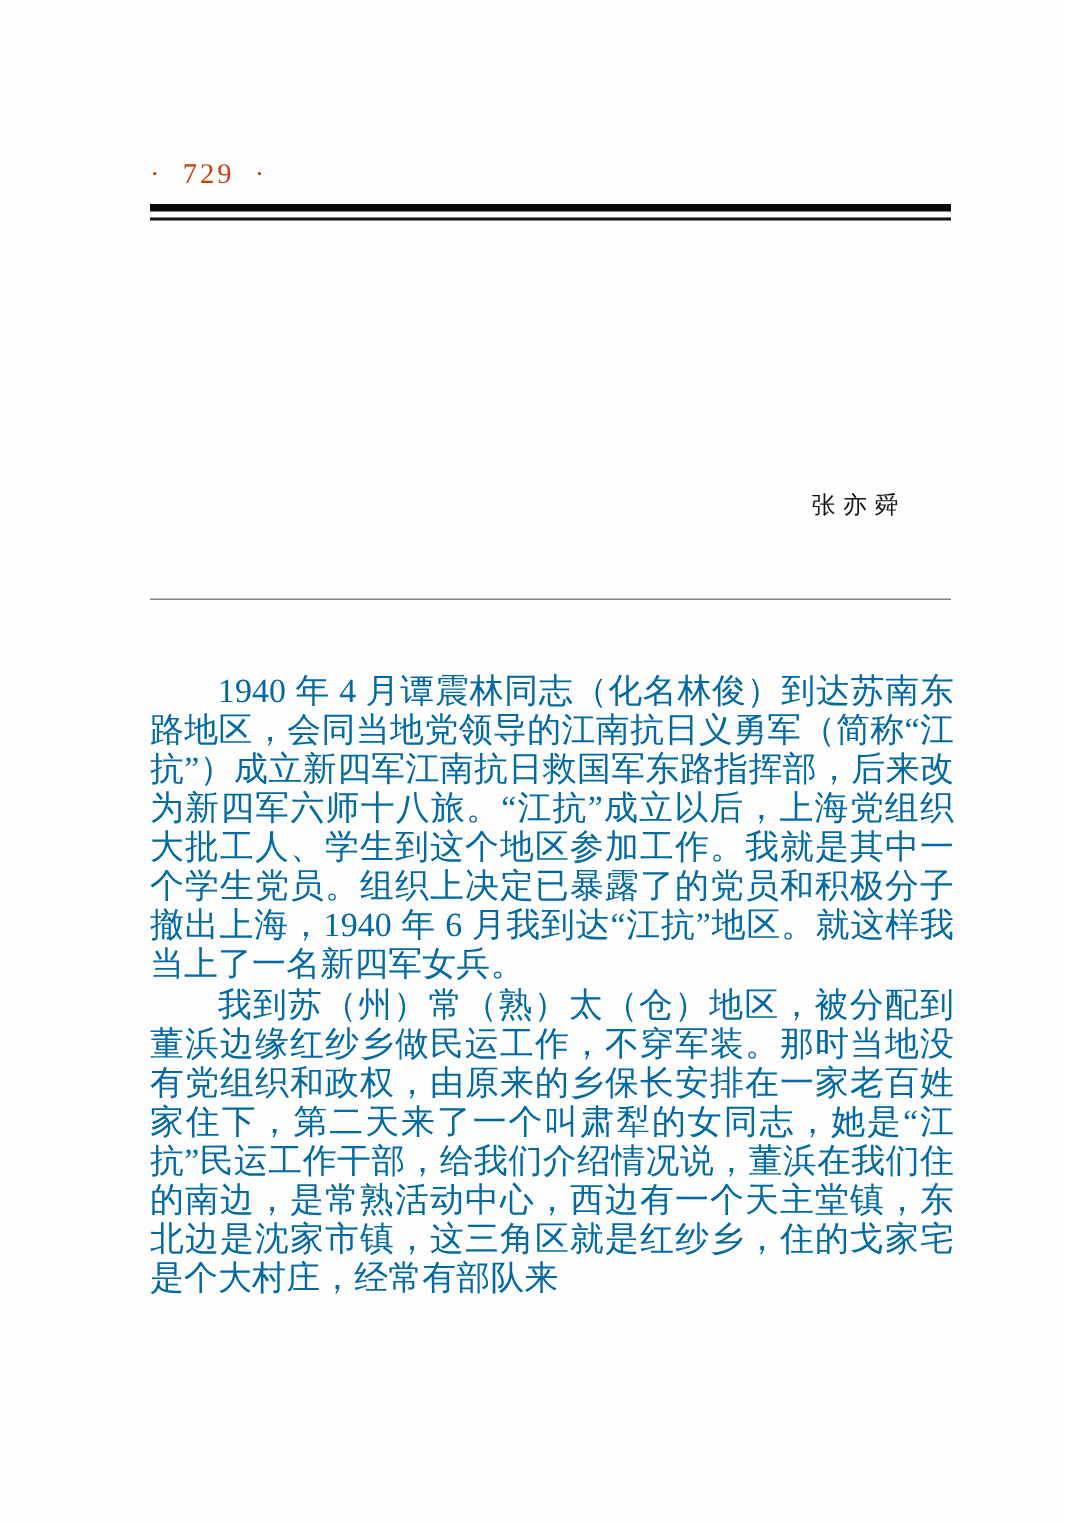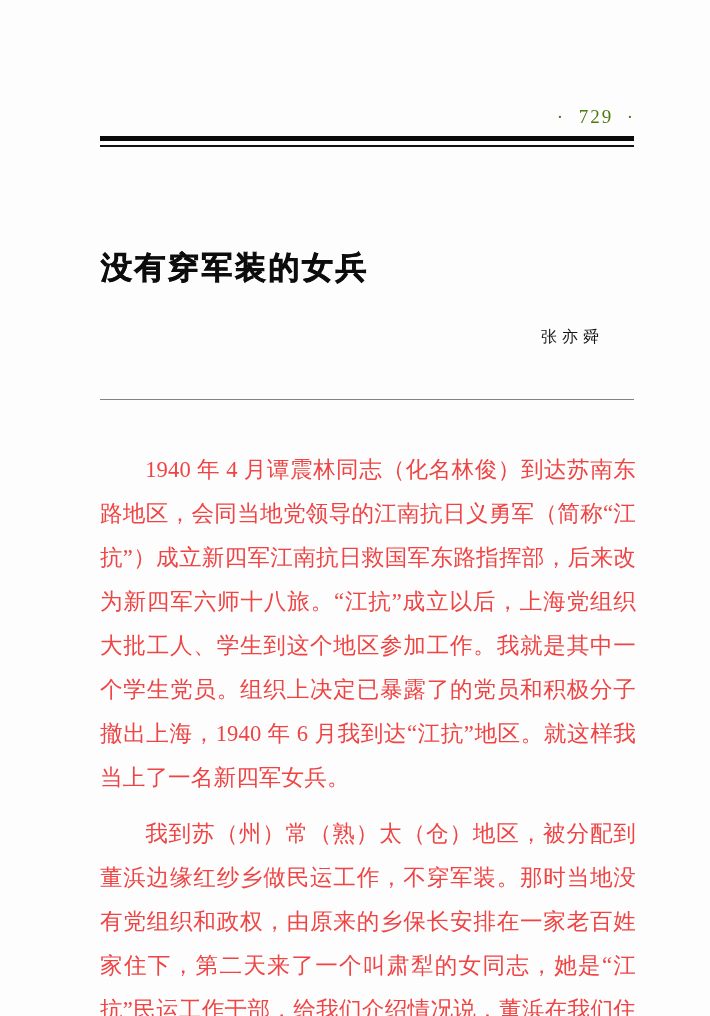--- a/index.html
+++ b/index.html
@@ -15,25 +15,24 @@
     overflow: hidden;
     font-family: "Liberation Serif", "DejaVu Serif", serif;
   }
 
   
   .folio {
     position: absolute;
     top: 106px;
     left: 100px;
     width: 535px;
-    text-align: right;
     font-family: "Liberation Serif", "DejaVu Serif", serif;
     font-size: 19px;
     letter-spacing: 2px;
-    color: #4d7c0f;
+    color: #c2410c;
     white-space: pre;
   }
 
   
   .rule-thick {
     position: absolute;
     left: 100px;
     top: 136px;
     width: 534px;
     height: 5px;
@@ -93,43 +92,42 @@
   .body-text {
     position: absolute;
     left: 100px;
     top: 448px;
     width: 536px;
   }
   .para {
     margin: 0;
     font-family: "Liberation Serif", "DejaVu Serif", serif;
     font-size: 22.6px;
-    line-height: 44px;
-    color: #ef4444;
+    line-height: 26px;
+    color: #0369a1;
     text-align: justify;
     text-align-last: left;
     text-indent: 2em;
     letter-spacing: 0.1px;
     word-break: break-all;
   }
   .para + .para {
-    margin-top: 12px;
+    margin-top: 1px;
   }
 </style>
 </head>
 <body>
 
 <div class="page">
 
   <div class="folio">·  729  ·</div>
 
   <div class="rule-thick"></div>
   <div class="rule-thin"></div>
 
-  <div class="title">没有穿军装的女兵</div>
 
   <div class="author">张亦舜</div>
 
   <div class="rule-hair"></div>
 
   <div class="body-text">
     <p class="para">1940 年 4 月谭震林同志（化名林俊）到达苏南东路地区，会同当地党领导的江南抗日义勇军（简称“江抗”）成立新四军江南抗日救国军东路指挥部，后来改为新四军六师十八旅。“江抗”成立以后，上海党组织大批工人、学生到这个地区参加工作。我就是其中一个学生党员。组织上决定已暴露了的党员和积极分子撤出上海，1940 年 6 月我到达“江抗”地区。就这样我当上了一名新四军女兵。</p>
     <p class="para">我到苏（州）常（熟）太（仓）地区，被分配到董浜边缘红纱乡做民运工作，不穿军装。那时当地没有党组织和政权，由原来的乡保长安排在一家老百姓家住下，第二天来了一个叫肃犁的女同志，她是“江抗”民运工作干部，给我们介绍情况说，董浜在我们住的南边，是常熟活动中心，西边有一个天主堂镇，东北边是沈家市镇，这三角区就是红纱乡，住的戈家宅是个大村庄，经常有部队来</p>
   </div>
 

